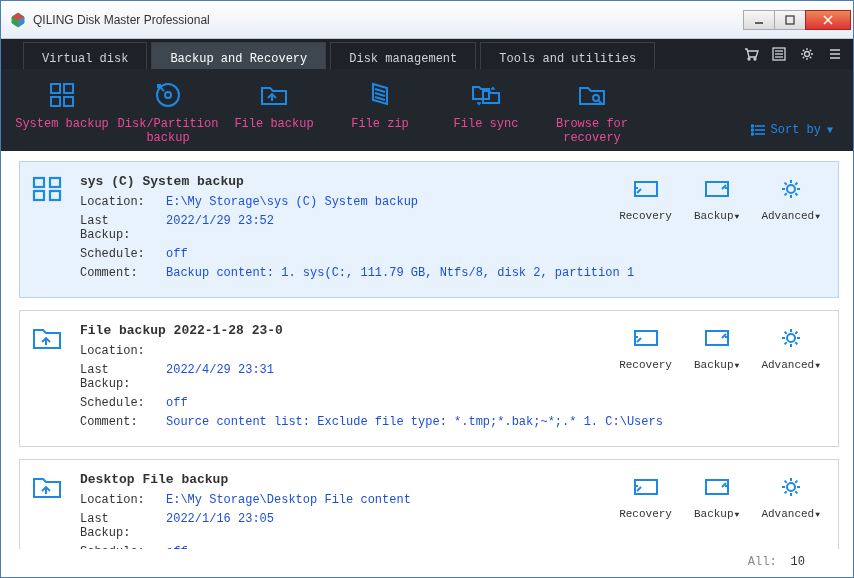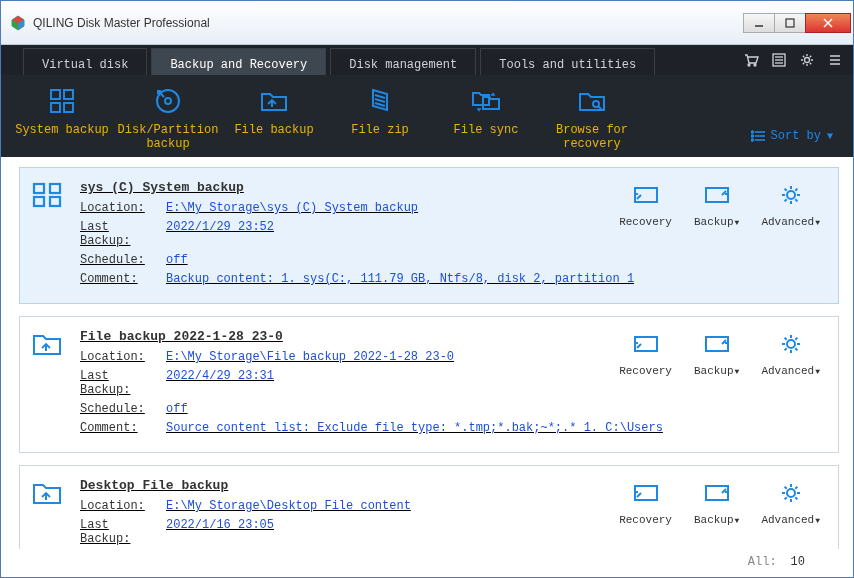--- a/index.html
+++ b/index.html
@@ -1,43 +1,43 @@
 <!DOCTYPE html>
 <html><head>
 <meta charset="utf-8">
 <style>
 * { margin: 0; padding: 0; box-sizing: border-box; font-family: "Consolas", "Courier New", monospace; }
 body { width: 854px; height: 578px; background: #fff; overflow: hidden; }
 
 .window { width: 854px; height: 578px; border: 1px solid #4a7db8; display: flex; flex-direction: column; }
 
-.titlebar { height: 44px; background: linear-gradient(#fff, #e8eef7); display: flex; align-items: center; padding: 0 2px; border-bottom: 1px solid #bcc; }
+.titlebar { height: 38px; background: linear-gradient(#fff, #e8eef7); display: flex; align-items: center; padding: 0 2px; border-bottom: 1px solid #bcc; }
 .titlebar-icon { width: 18px; height: 18px; margin: 0 6px; display: flex; align-items: center; justify-content: center; }
 .titlebar-title { font-size: 12px; color: #333; flex: 1; font-family: "Segoe UI", sans-serif; }
 .winbtns { display: flex; }
 .winbtn { width: 32px; height: 20px; display: flex; align-items: center; justify-content: center; border: 1px solid #aaa; background: linear-gradient(#f7f7f7, #ddd); margin-left: -1px; font-size: 10px; color: #333; cursor: pointer; }
 .winbtn.close { background: linear-gradient(#e85,#d33); color: #fff; border-color: #a22; width: 46px; }
 
 .menubar { height: 30px; background: #1e2228; display: flex; align-items: stretch; padding: 0 4px 0 20px; }
 .tab { color: #cfd3d8; font-size: 12px; padding: 16px 18px; display: flex; align-items: center; border: 1px solid #3a3f46; margin: 3px 2px; cursor: pointer; }
 .tab.active { background: #3e4750; color: #fff; }
 .menuspacer { flex: 1; }
 .menuicon { width: 28px; display: flex; align-items: center; justify-content: center; color: #cfd3d8; cursor: pointer; }
 
 .toolbar { background: #22272e; padding: 12px 8px 6px 8px; display: flex; align-items: flex-start; }
-.tool { width: 106px; text-align: center; color: #eab308; font-size: 12px; cursor: pointer; }
+.tool { width: 106px; text-align: center; color: #ec4899; font-size: 12px; cursor: pointer; }
 .tool .ticon { height: 28px; display: flex; align-items: center; justify-content: center; margin-bottom: 8px; }
 .tool .tlabel { line-height: 14px; white-space: pre-line; }
 .toolspacer { flex: 1; }
 .sortby { color: #1e88e5; font-size: 12px; display: flex; align-items: center; align-self: flex-end; margin: 0 12px 8px 0; cursor: pointer; }
 .sortby .sicon { margin-right: 6px; display: flex; }
 .sortby .tri { margin-left: 6px; color: #1e88e5; font-size: 10px; }
 
 .content { flex: 1; background: #fff; padding: 10px 8px 0 18px; overflow: hidden; position: relative; }
-.cardlist { height: calc(100% - 28px); overflow-y: auto; padding-right: 6px; text-decoration: underline; }
+.cardlist { height: calc(100% - 28px); overflow-y: auto; padding-right: 6px; }
 .card { border: 1px solid #d0d6dd; margin-bottom: 12px; padding: 12px 14px 12px 12px; display: flex; position: relative; }
 .card.selected { background: #e7f2fc; border-color: #b8d5ee; }
 .card-icon { width: 36px; height: 28px; margin-right: 12px; margin-top: 2px; }
 .card-body { flex: 1; font-size: 12px; color: #333; }
 .card-title { font-weight: bold; margin-bottom: 6px; font-size: 13px; }
 .card-row { display: flex; margin-bottom: 5px; }
 .card-label { width: 86px; color: #333; }
 .card-value { color: #1d4ed8; }
 .card-actions { display: flex; gap: 22px; position: absolute; right: 18px; top: 14px; }
 .action { text-align: center; font-size: 11px; color: #333; cursor: pointer; }
@@ -285,21 +285,20 @@
             <svg width="30" height="26" viewBox="0 0 30 26" fill="none" stroke="#1e88e5" stroke-width="2">
               <path d="M2 5 h9 l3 3 h14 v15 H2 Z"></path>
               <path d="M10 17 l4 -4 l4 4" stroke-width="1.8"></path>
               <line x1="14" y1="13" x2="14" y2="20"></line>
             </svg>
           </div>
         <div class="card-body">
           <div class="card-title">File backup 2022-1-28 23-0</div>
           <div class="card-row">
               <span class="card-label">Location:</span>
-              <span class="card-value">E:\My Storage\File backup 2022-1-28 23-0</span>
             </div>
           <div class="card-row">
               <span class="card-label">Last Backup:</span>
               <span class="card-value">2022/4/29 23:31</span>
             </div>
           <div class="card-row">
               <span class="card-label">Schedule:</span>
               <span class="card-value">off</span>
             </div>
           <div class="card-row">

